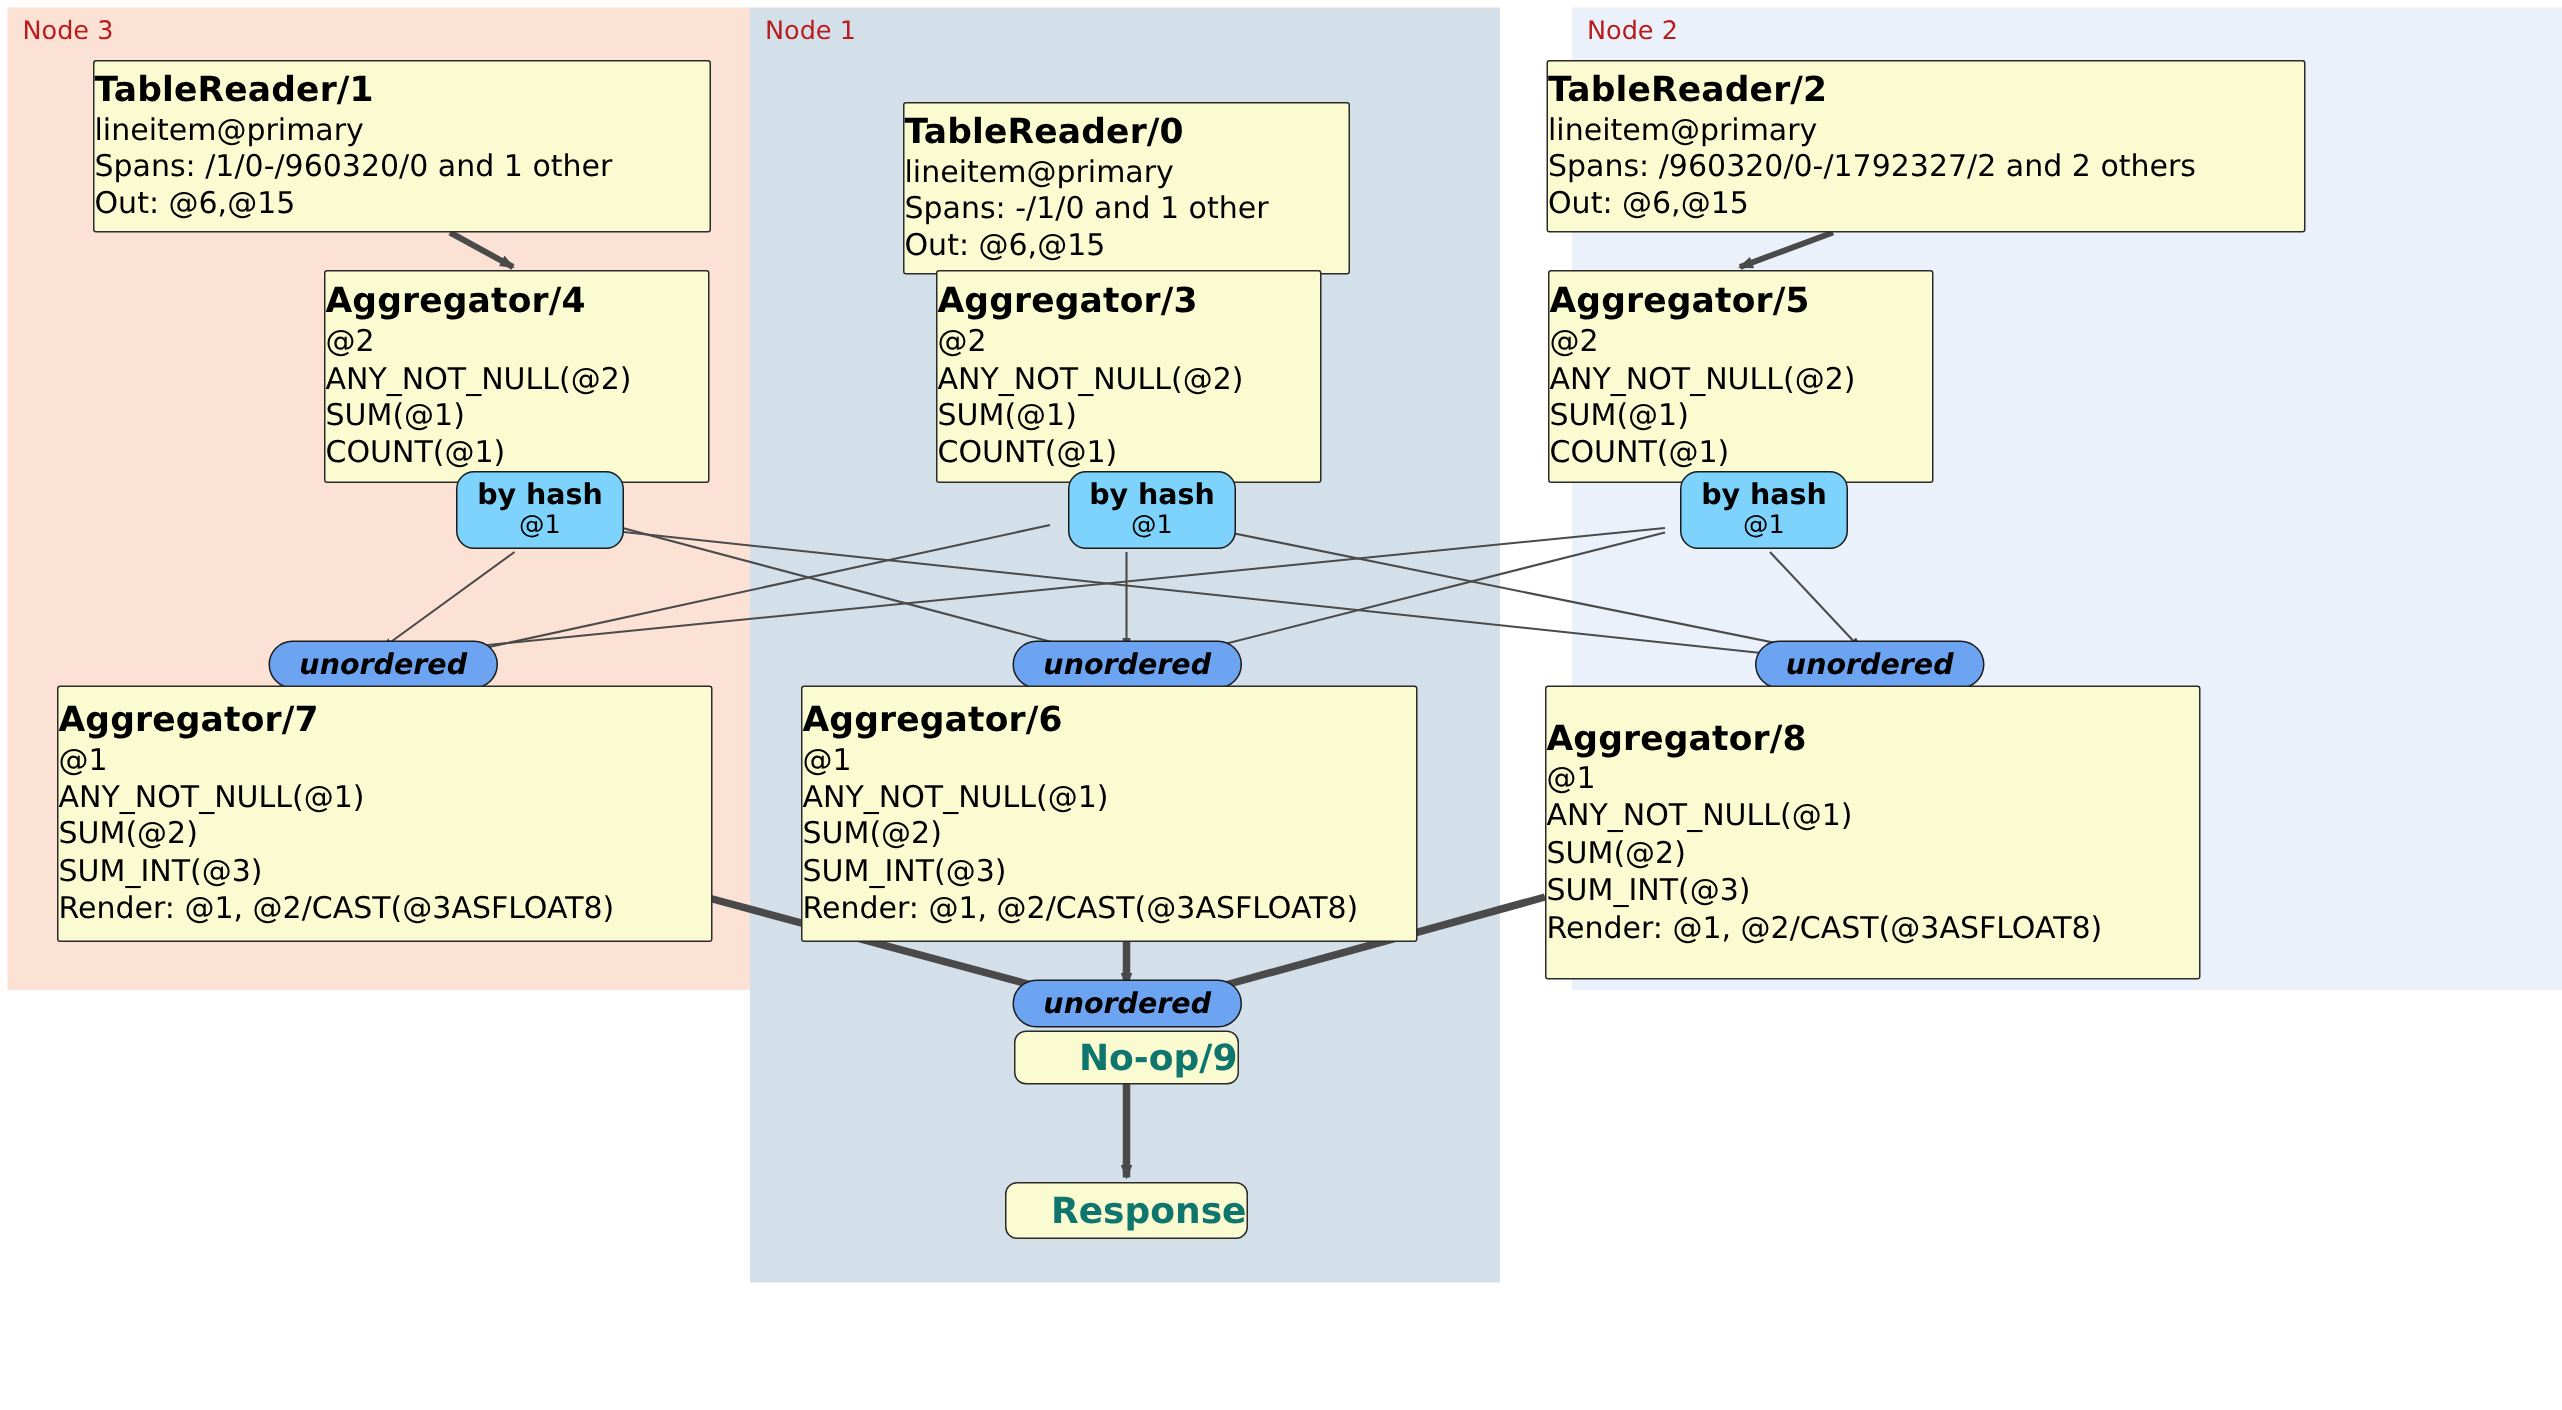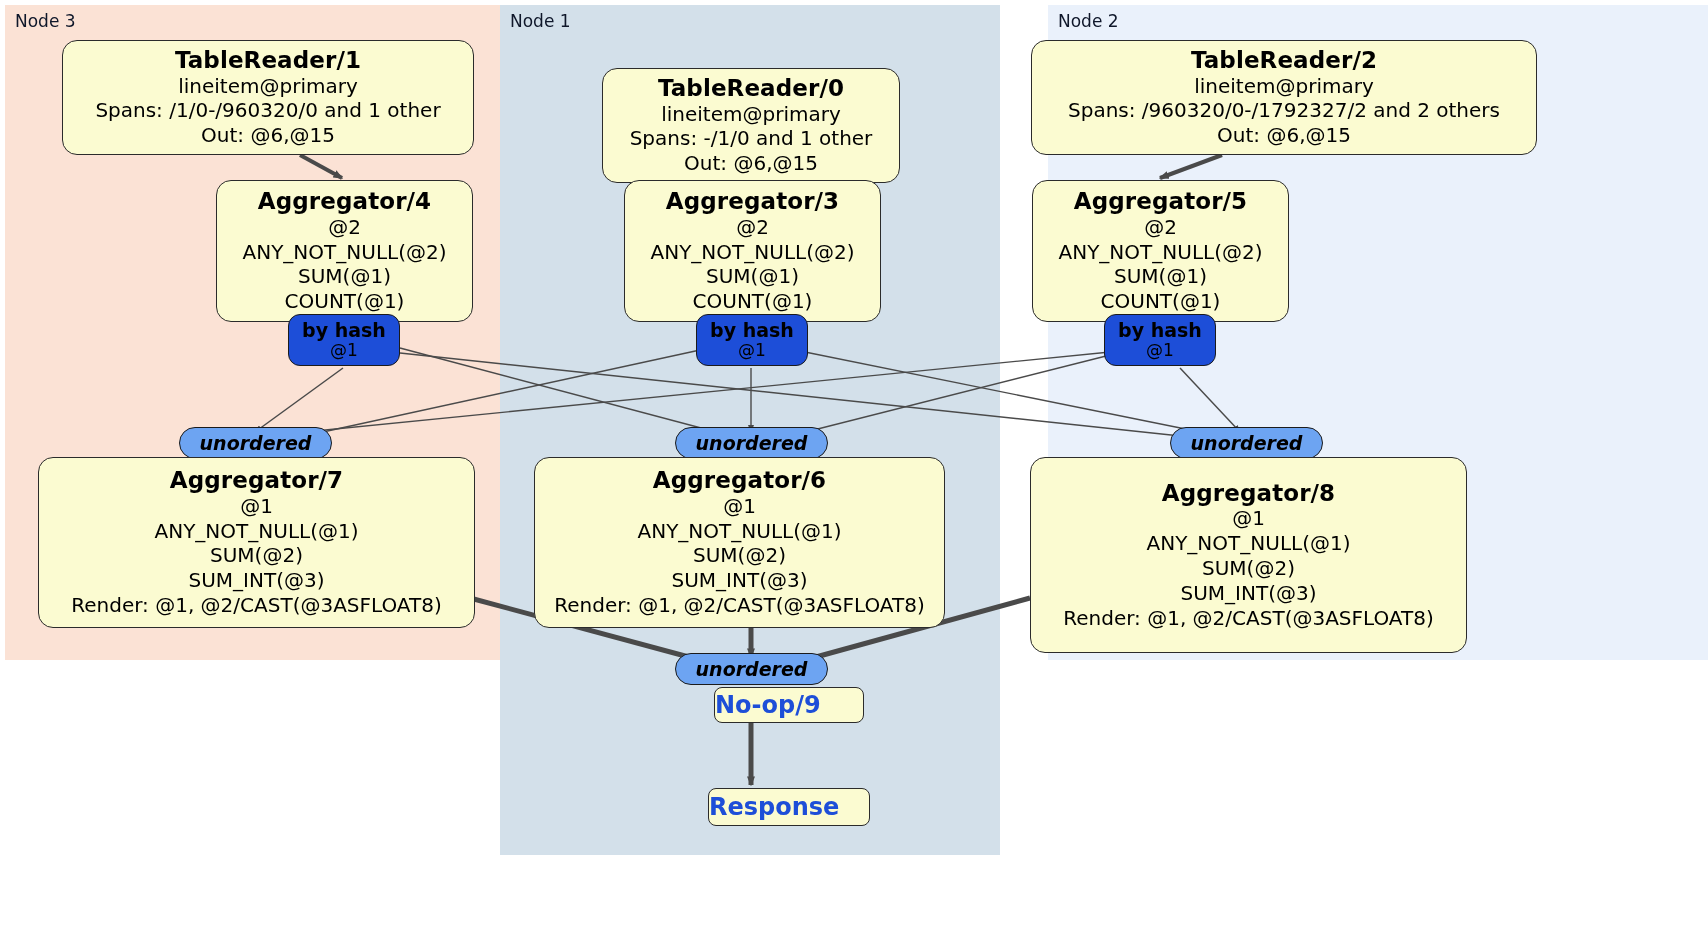--- a/index.html
+++ b/index.html
@@ -5,44 +5,44 @@
 <style>
   html,body{margin:0;padding:0;background:#ffffff;}
   body{font-family:"DejaVu Sans","Liberation Sans",sans-serif;}
   #stage{position:relative;width:1708px;height:940px;overflow:hidden;background:#fff;}
 
   .node-panel{position:absolute;box-sizing:border-box;}
   #node3{left:5px;  top:5px;  width:495px; height:655px; background:#fbe2d5;}
   #node1{left:500px;top:5px;  width:500px; height:850px; background:#d3e0ea;}
   #node2{left:1000px;top:5px; width:703px; height:655px; background:#eaf1fb;margin-left:48px;}
 
-  .node-label{position:absolute;left:10px;top:6px;font-size:17px;color:#0f172a;
+  .node-label{position:absolute;left:10px;top:6px;font-size:17px;color:#b91c1c;
               font-family:"DejaVu Sans","Liberation Sans",sans-serif;}
 
   svg#edges{position:absolute;left:0;top:0;width:1708px;height:940px;pointer-events:none;}
 
   .proc-box{position:absolute;box-sizing:border-box;background:#fbfbd1;
-            border:1.6px solid #2b2b2b;border-radius:15px;
-            display:flex;flex-direction:column;align-items:center;justify-content:center;
+            border:1.6px solid #2b2b2b;border-radius:2px;
+            display:flex;flex-direction:column;align-items:flex-start;justify-content:center;
             text-align:center;color:#000;}
   .proc-title{font-weight:bold;font-size:23px;line-height:1.16;letter-spacing:.1px;}
   .proc-line{font-size:20px;line-height:1.24;white-space:nowrap;}
 
   .pill{position:absolute;box-sizing:border-box;border:1.6px solid #1b1b1b;
         display:flex;flex-direction:column;align-items:center;justify-content:center;
         text-align:center;color:#000;}
-  .pill-orange{background:#1d4ed8;border-radius:12px;}
+  .pill-orange{background:#7dd3fc;border-radius:12px;margin-left:16px;}
   .pill-blue{background:#6da4f2;border-radius:17px;font-style:italic;}
   .pill-main{font-weight:bold;font-size:19px;line-height:1.1;}
   .pill-sub{font-size:17px;line-height:1.1;}
 
   .small-box{position:absolute;box-sizing:border-box;background:#fbfbd1;
              border:1.6px solid #2b2b2b;border-radius:8px;
-             display:flex;align-items:center;justify-content:flex-start;
-             font-weight:bold;font-size:24px;color:#1d4ed8;margin-left:38px;}
+             display:flex;align-items:center;justify-content:flex-end;
+             font-weight:bold;font-size:24px;color:#0f766e;}
 </style>
 </head>
 <body>
 
 <div id="stage">
 
   <div class="node-panel" id="node3">
     <div class="node-label">Node 3</div>
   </div>
   <div class="node-panel" id="node1">

